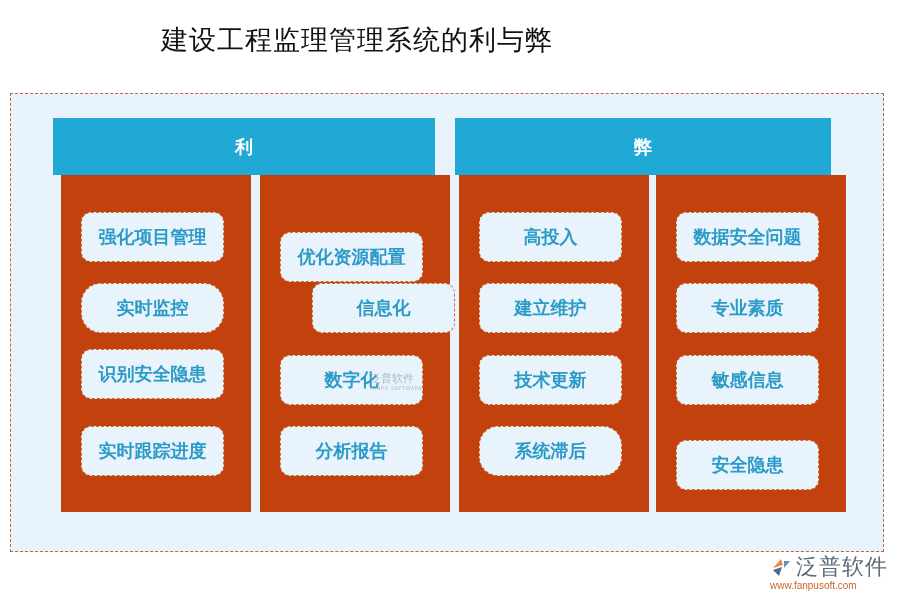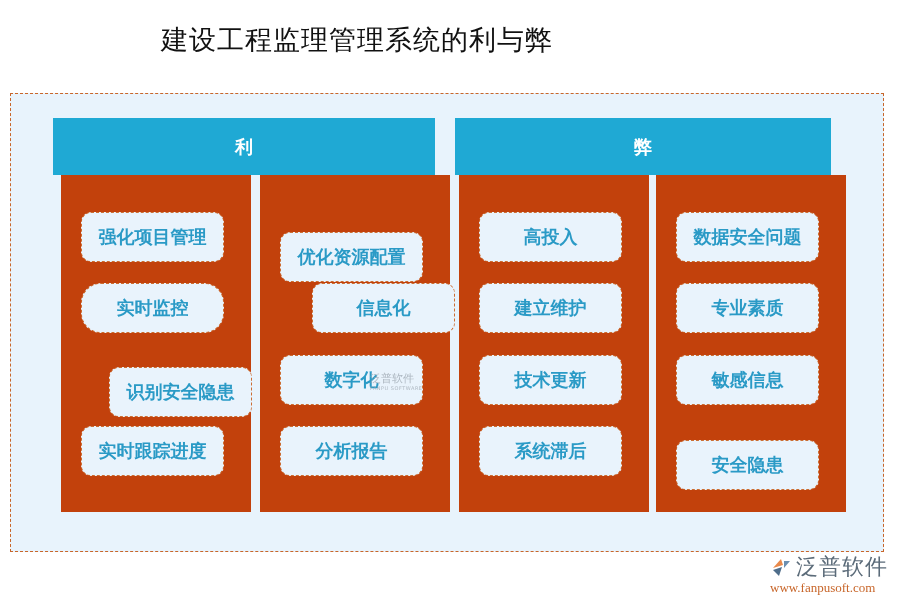--- a/index.html
+++ b/index.html
@@ -40,58 +40,58 @@
       position: absolute; left: 770px; top: 552px; width: 125px; height: 45px;
     }
     .logo .mark {
       position: absolute; left: 0px; top: 4px; width: 22px; height: 22px;
     }
     .logo .name {
       position: absolute; left: 26px; top: 0px; font-size: 22px; color: #5b6b79;
       font-family: "DejaVu Sans", sans-serif; letter-spacing: 1px;
     }
     .logo .url {
-      position: absolute; left: 0px; top: 28px; font-size: 13px; color: #c8662a;
-      font-family: Liberation Serif, serif;
+      position: absolute; left: 0px; top: 28px; font-size: 10px; color: #c8662a;
+      font-family: Liberation Sans, sans-serif;
     }
   </style>
 </head>
 <body>
 
 <div class="title">建设工程监理管理系统的利与弊</div>
 
 <div class="outer"></div>
 
 <div class="header" style="left:53px; width:382px;">
   <span>利</span>
 </div>
 
 <div class="header" style="left:455px; width:376px;">
   <span>弊</span>
 </div>
 
 <div class="col" style="left:61px;">
   <div class="item" style="top:37px;">强化项目管理</div>
   <div class="item" style="top:108px;border-radius:20px;">实时监控</div>
-  <div class="item" style="top:192px;margin-left:28px;">识别安全隐患</div>
+  <div class="item" style="top:174px;">识别安全隐患</div>
   <div class="item" style="top:251px;">实时跟踪进度</div>
 </div>
 
 <div class="col" style="left:260px;">
   <div class="item" style="top:37px;margin-top:20px;">优化资源配置</div>
   <div class="item" style="top:108px;margin-left:32px;">信息化</div>
   <div class="item" style="top:180px;">数字化</div>
   <div class="item" style="top:251px;">分析报告</div>
 </div>
 
 <div class="col" style="left:459px;">
   <div class="item" style="top:37px;">高投入</div>
   <div class="item" style="top:108px;">建立维护</div>
   <div class="item" style="top:180px;">技术更新</div>
-  <div class="item" style="top:251px;">系统滞后</div>
+  <div class="item" style="top:251px;border-radius:19px;">系统滞后</div>
 </div>
 
 <div class="col" style="left:656px;">
   <div class="item" style="top:108px;">专业素质</div>
   <div class="item" style="top:37px;">数据安全问题</div>
   <div class="item" style="top:180px;">敏感信息</div>
   <div class="item" style="top:251px;margin-top:14px;">安全隐患</div>
 </div>
 
 <div class="wm-mid">

